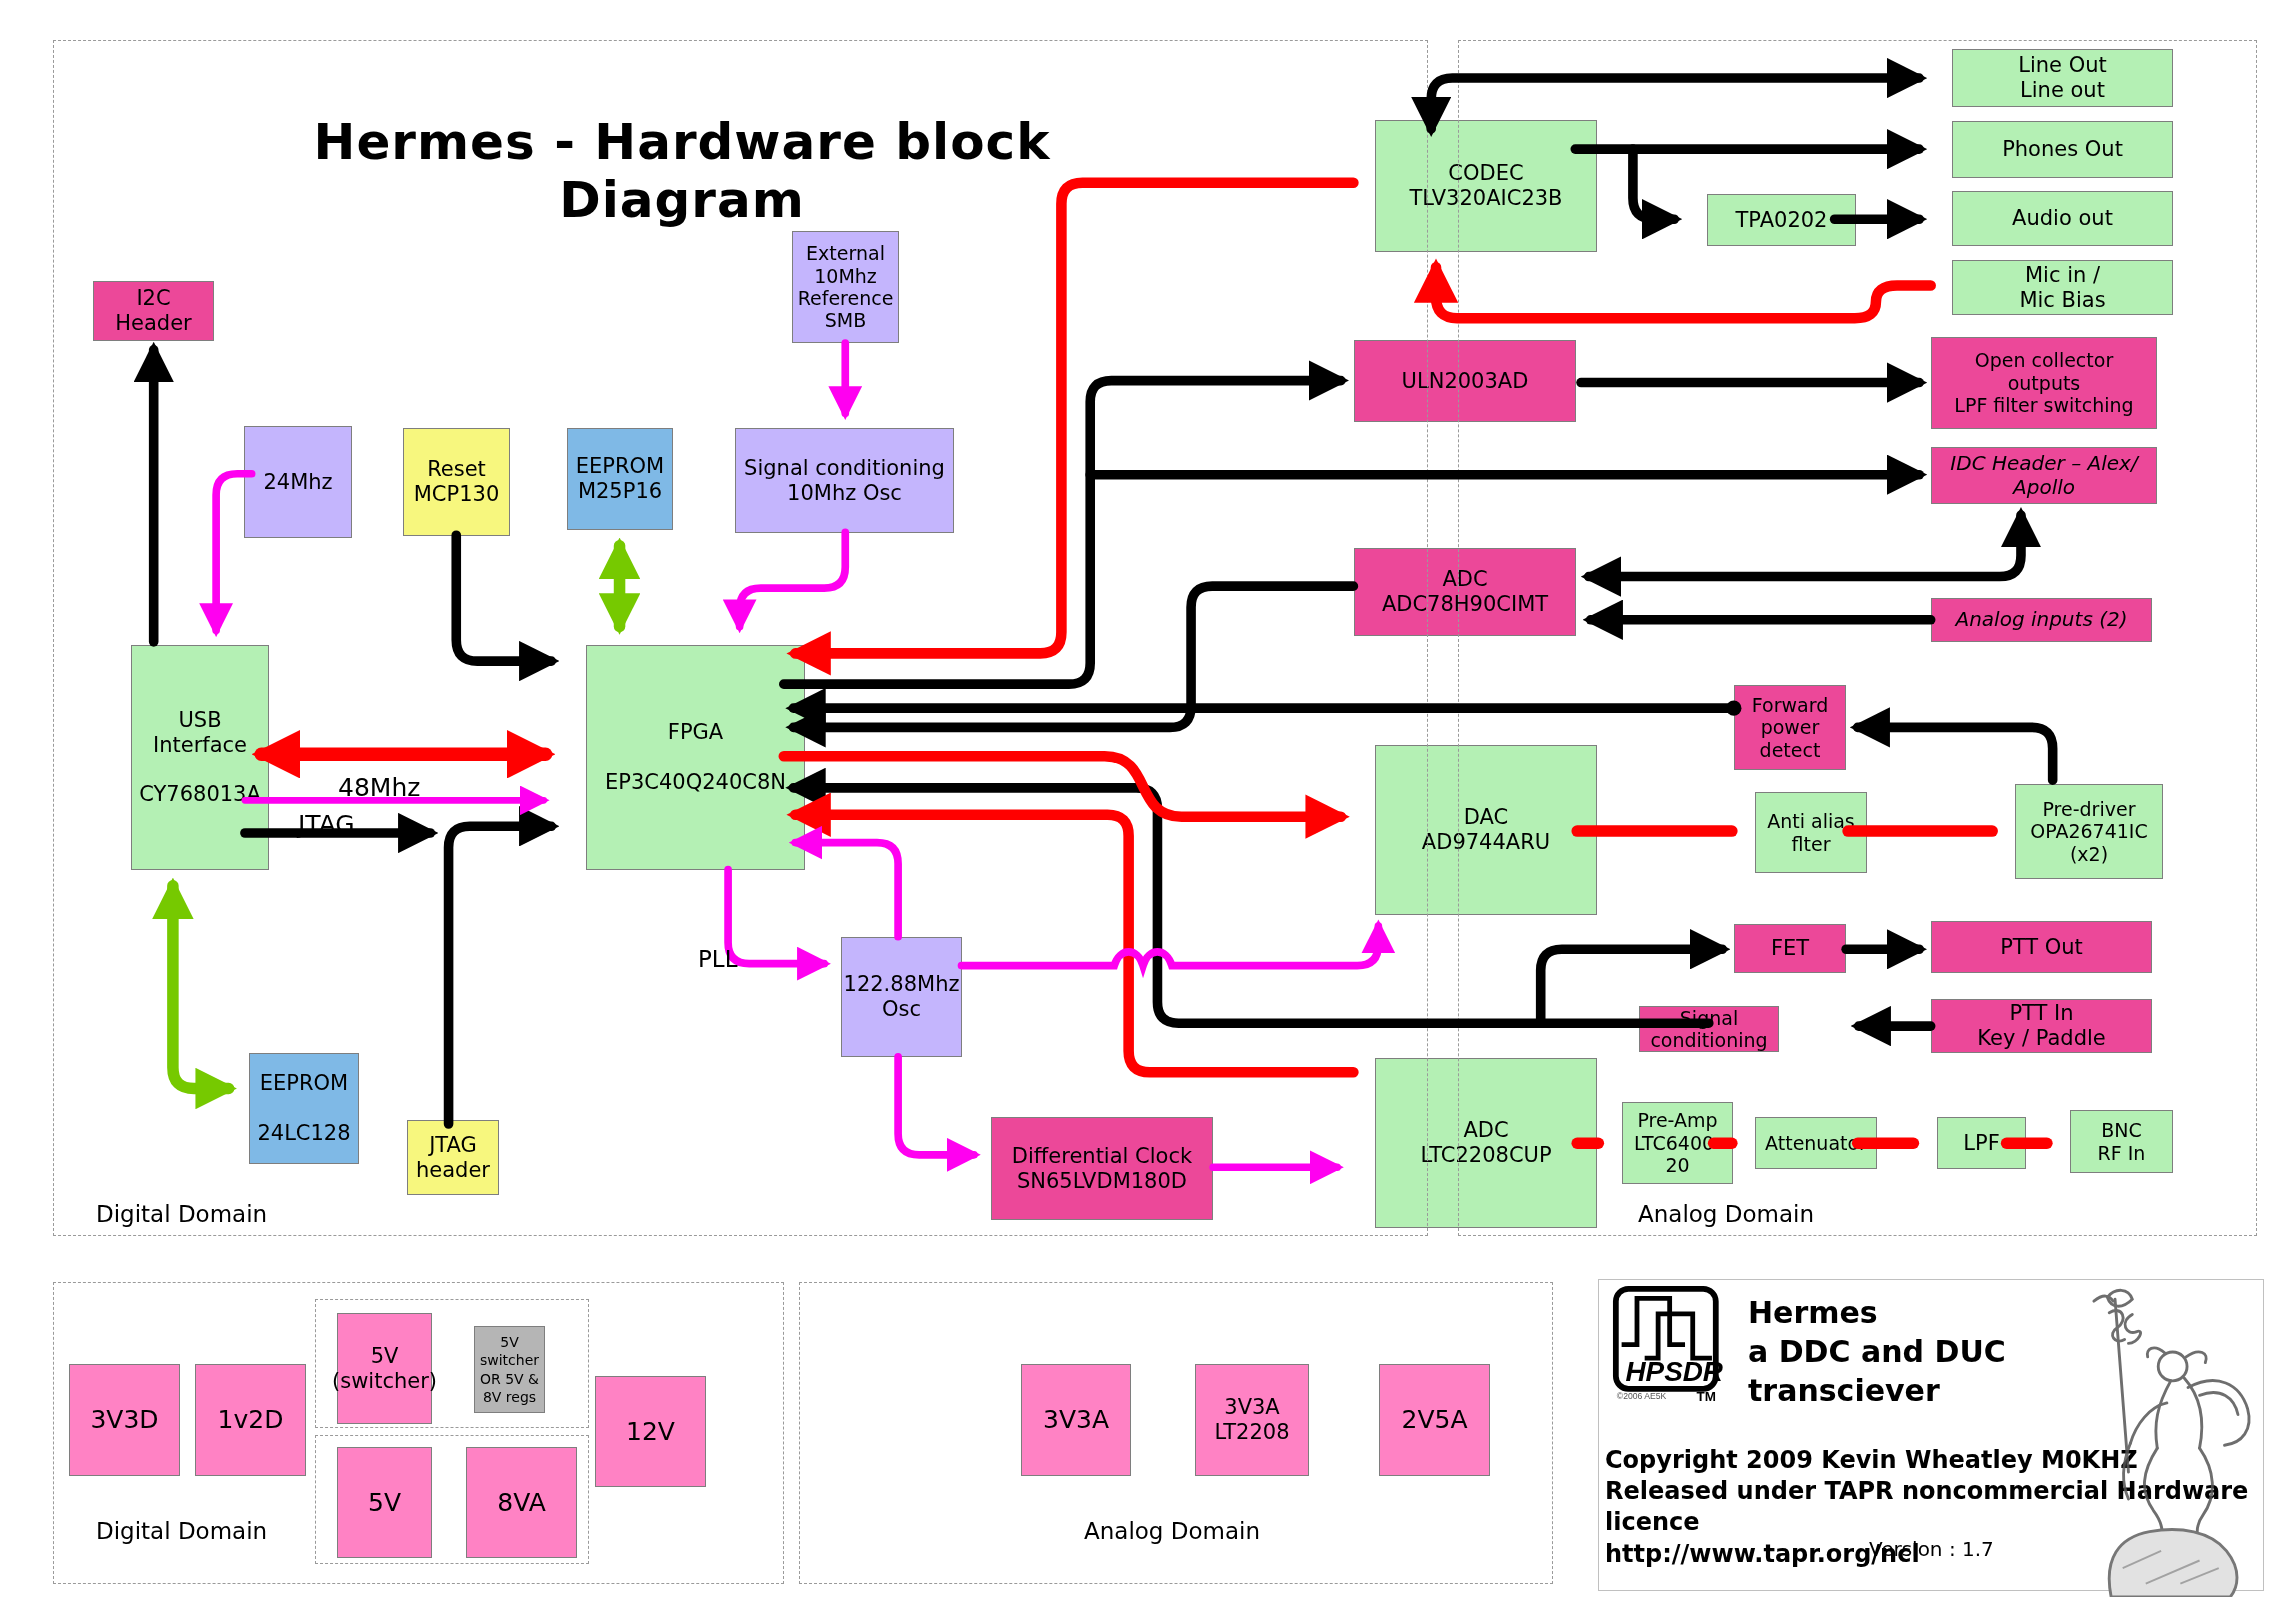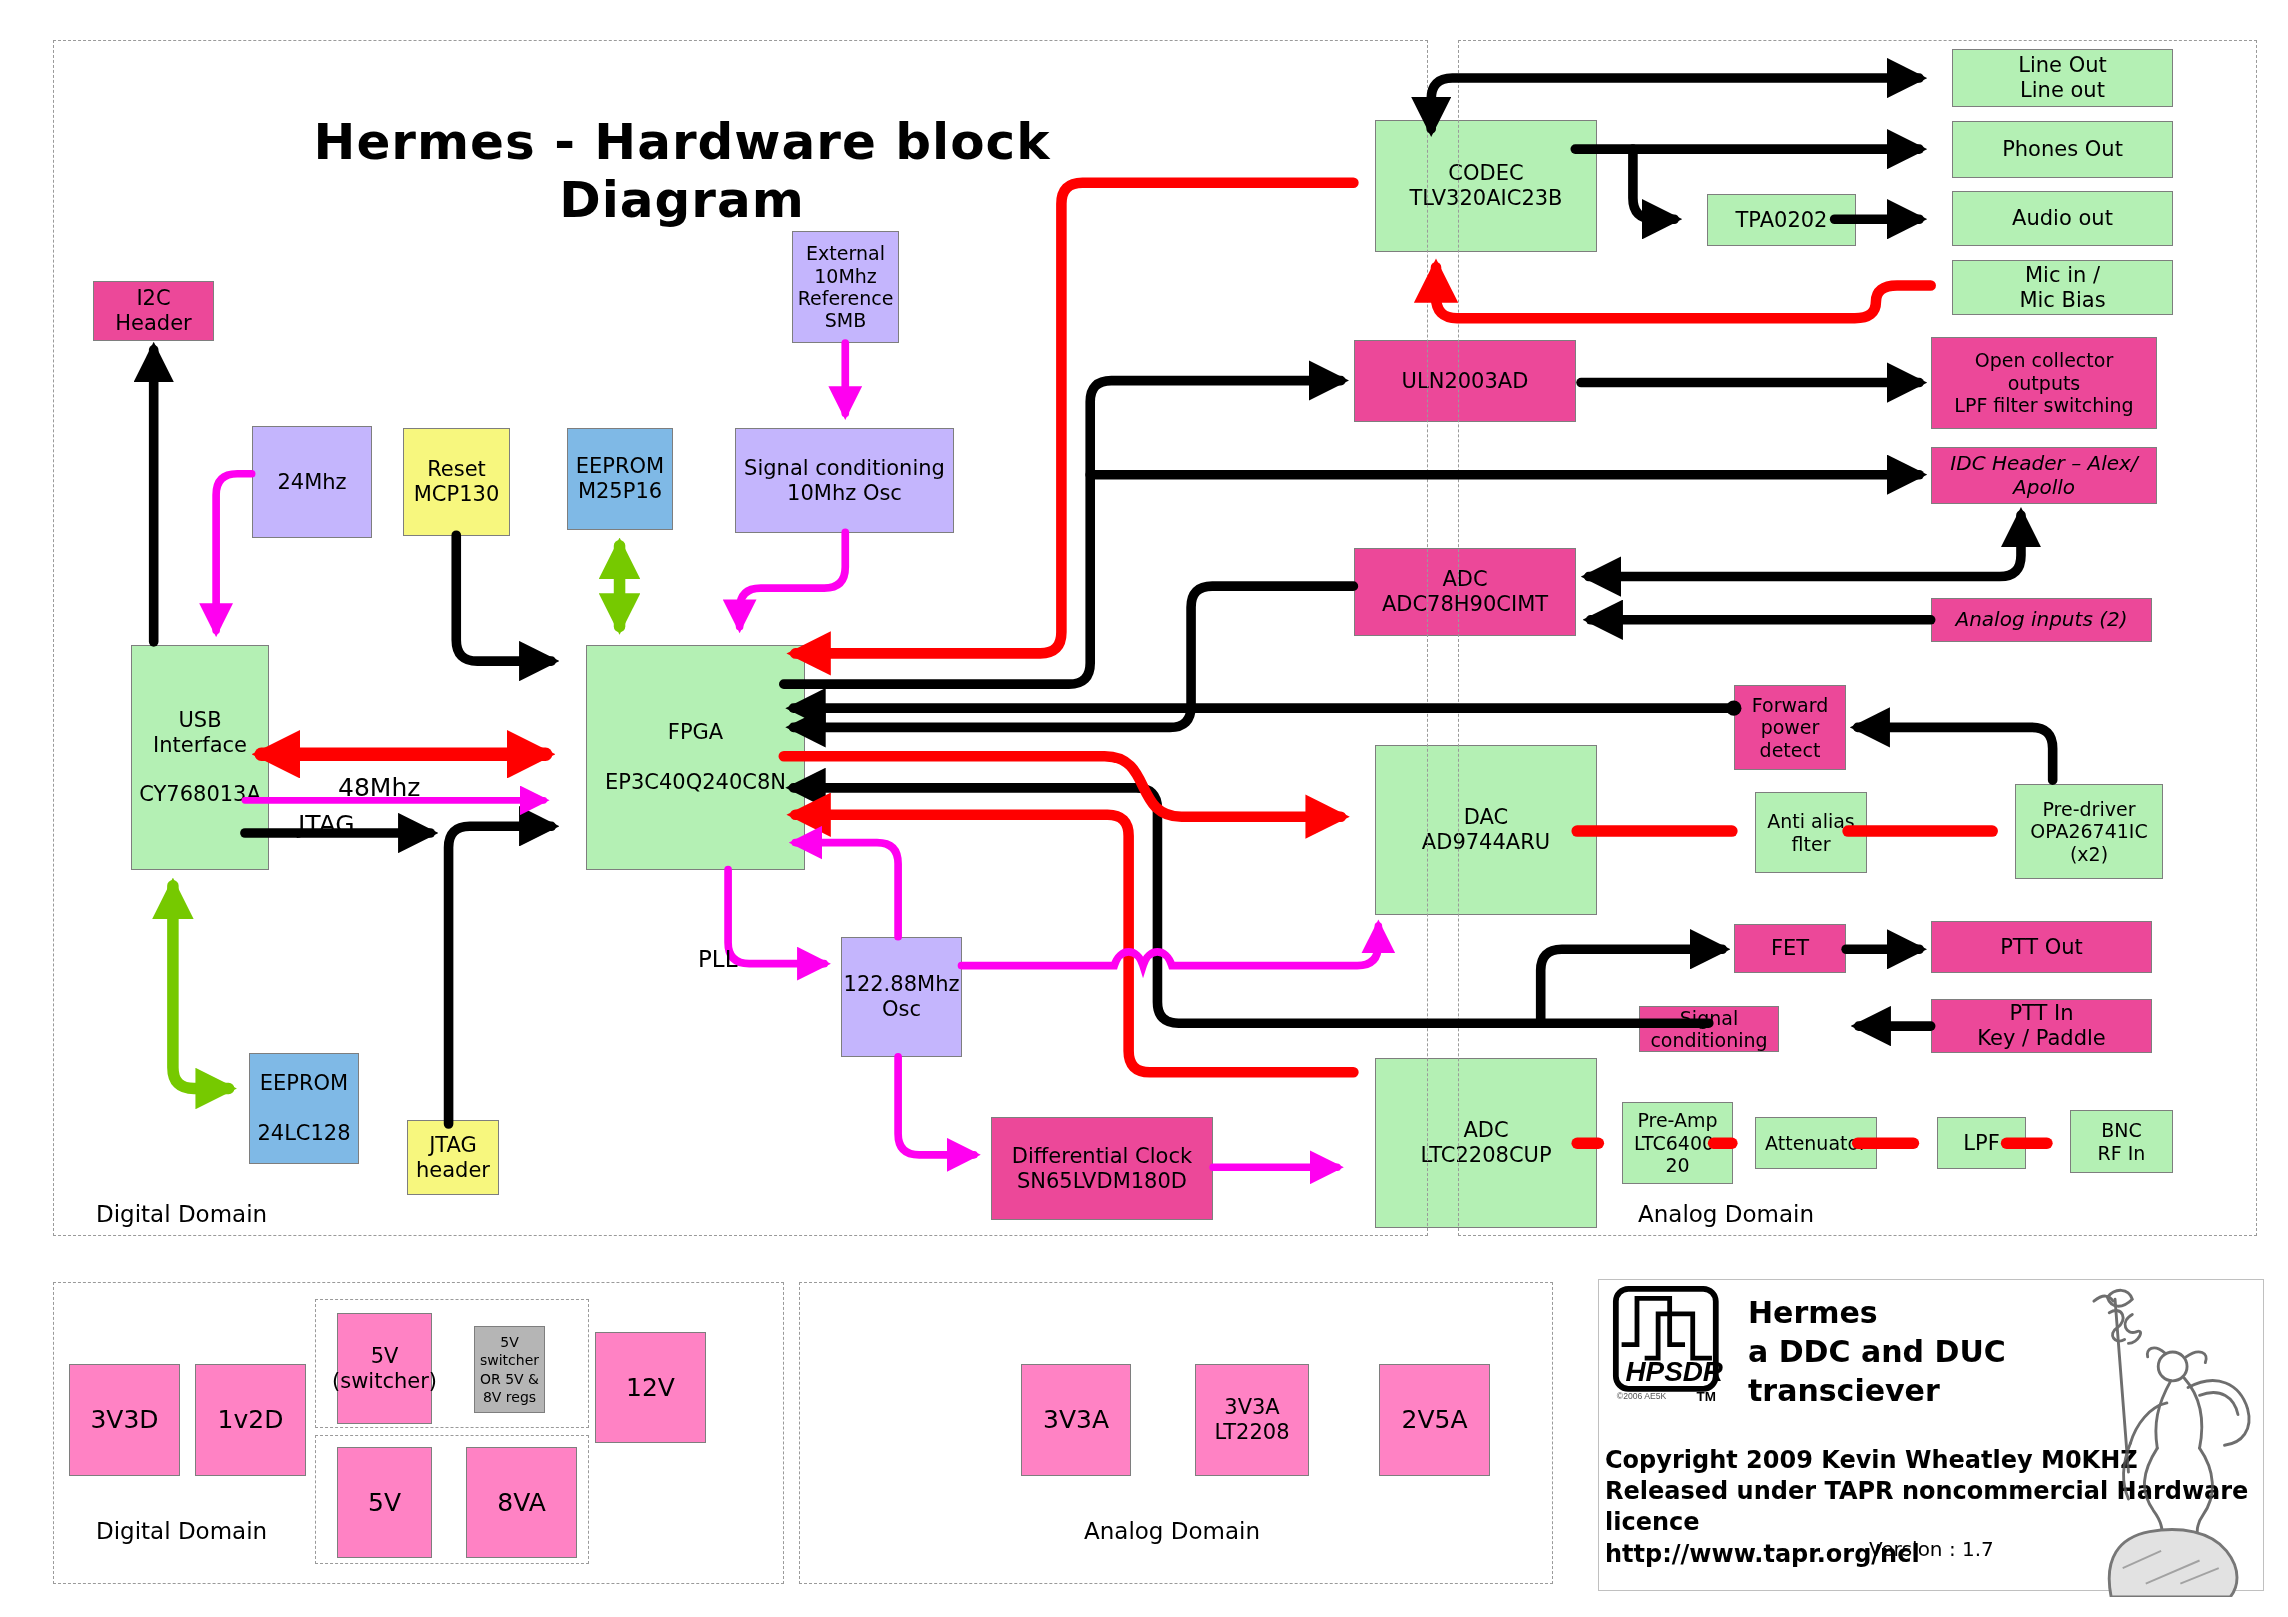--- a/index.html
+++ b/index.html
@@ -48,21 +48,21 @@
   <div class="frame" style="left:53px;top:1282px;width:731px;height:302px"></div>
   <div class="frame" style="left:799px;top:1282px;width:754px;height:302px"></div>
   <div class="frame" style="left:315px;top:1299px;width:274px;height:129px"></div>
   <div class="frame" style="left:315px;top:1435px;width:274px;height:129px"></div>
   <div class="solidframe" style="left:1598px;top:1279px;width:666px;height:312px"></div>
 
   <div class="title">Hermes - Hardware block Diagram</div>
 
   <div class="node cyan" style="left:93px;top:281px;width:121px;height:60px">I2C
 Header</div>
-  <div class="node magenta" style="left:252px;top:426px;width:120px;height:112px">24Mhz</div>
+  <div class="node magenta" style="left:244px;top:426px;width:108px;height:112px">24Mhz</div>
   <div class="node yellow" style="left:403px;top:428px;width:107px;height:108px">Reset
 MCP130</div>
   <div class="node blue" style="left:567px;top:428px;width:106px;height:102px">EEPROM
 M25P16</div>
   <div class="node magenta fs20" style="left:792px;top:231px;width:107px;height:112px">External
 10Mhz
 Reference
 SMB</div>
   <div class="node magenta" style="left:735px;top:428px;width:219px;height:105px">Signal conditioning
 10Mhz Osc</div>
@@ -127,21 +127,21 @@
 SN65LVDM180D</div>
 
   <div class="node pink fs26" style="left:69px;top:1364px;width:111px;height:112px">3V3D</div>
   <div class="node pink fs26" style="left:195px;top:1364px;width:111px;height:112px">1v2D</div>
   <div class="node pink" style="left:337px;top:1313px;width:95px;height:111px">5V
 (switcher)</div>
   <div class="node grayb fs14" style="left:474px;top:1326px;width:71px;height:87px">5V
 switcher
 OR 5V &amp;
 8V regs</div>
-  <div class="node pink fs26" style="left:595px;top:1332px;width:111px;height:111px">12V</div>
+  <div class="node pink fs26" style="left:595px;top:1376px;width:111px;height:111px">12V</div>
   <div class="node pink fs26" style="left:337px;top:1447px;width:95px;height:111px">5V</div>
   <div class="node pink fs26" style="left:466px;top:1447px;width:111px;height:111px">8VA</div>
   <div class="node pink fs26" style="left:1021px;top:1364px;width:110px;height:112px">3V3A</div>
   <div class="node pink" style="left:1195px;top:1364px;width:114px;height:112px">3V3A
 LT2208</div>
   <div class="node pink fs26" style="left:1379px;top:1364px;width:111px;height:112px">2V5A</div>
 
   <svg class="wires" width="2288" height="1618" viewBox="0 0 2382 1684">
     <defs>
       <marker id="ab" viewBox="0 0 10 10" refX="8" refY="5" markerWidth="4.2" markerHeight="4.2" markerUnits="strokeWidth" orient="auto-start-reverse">

